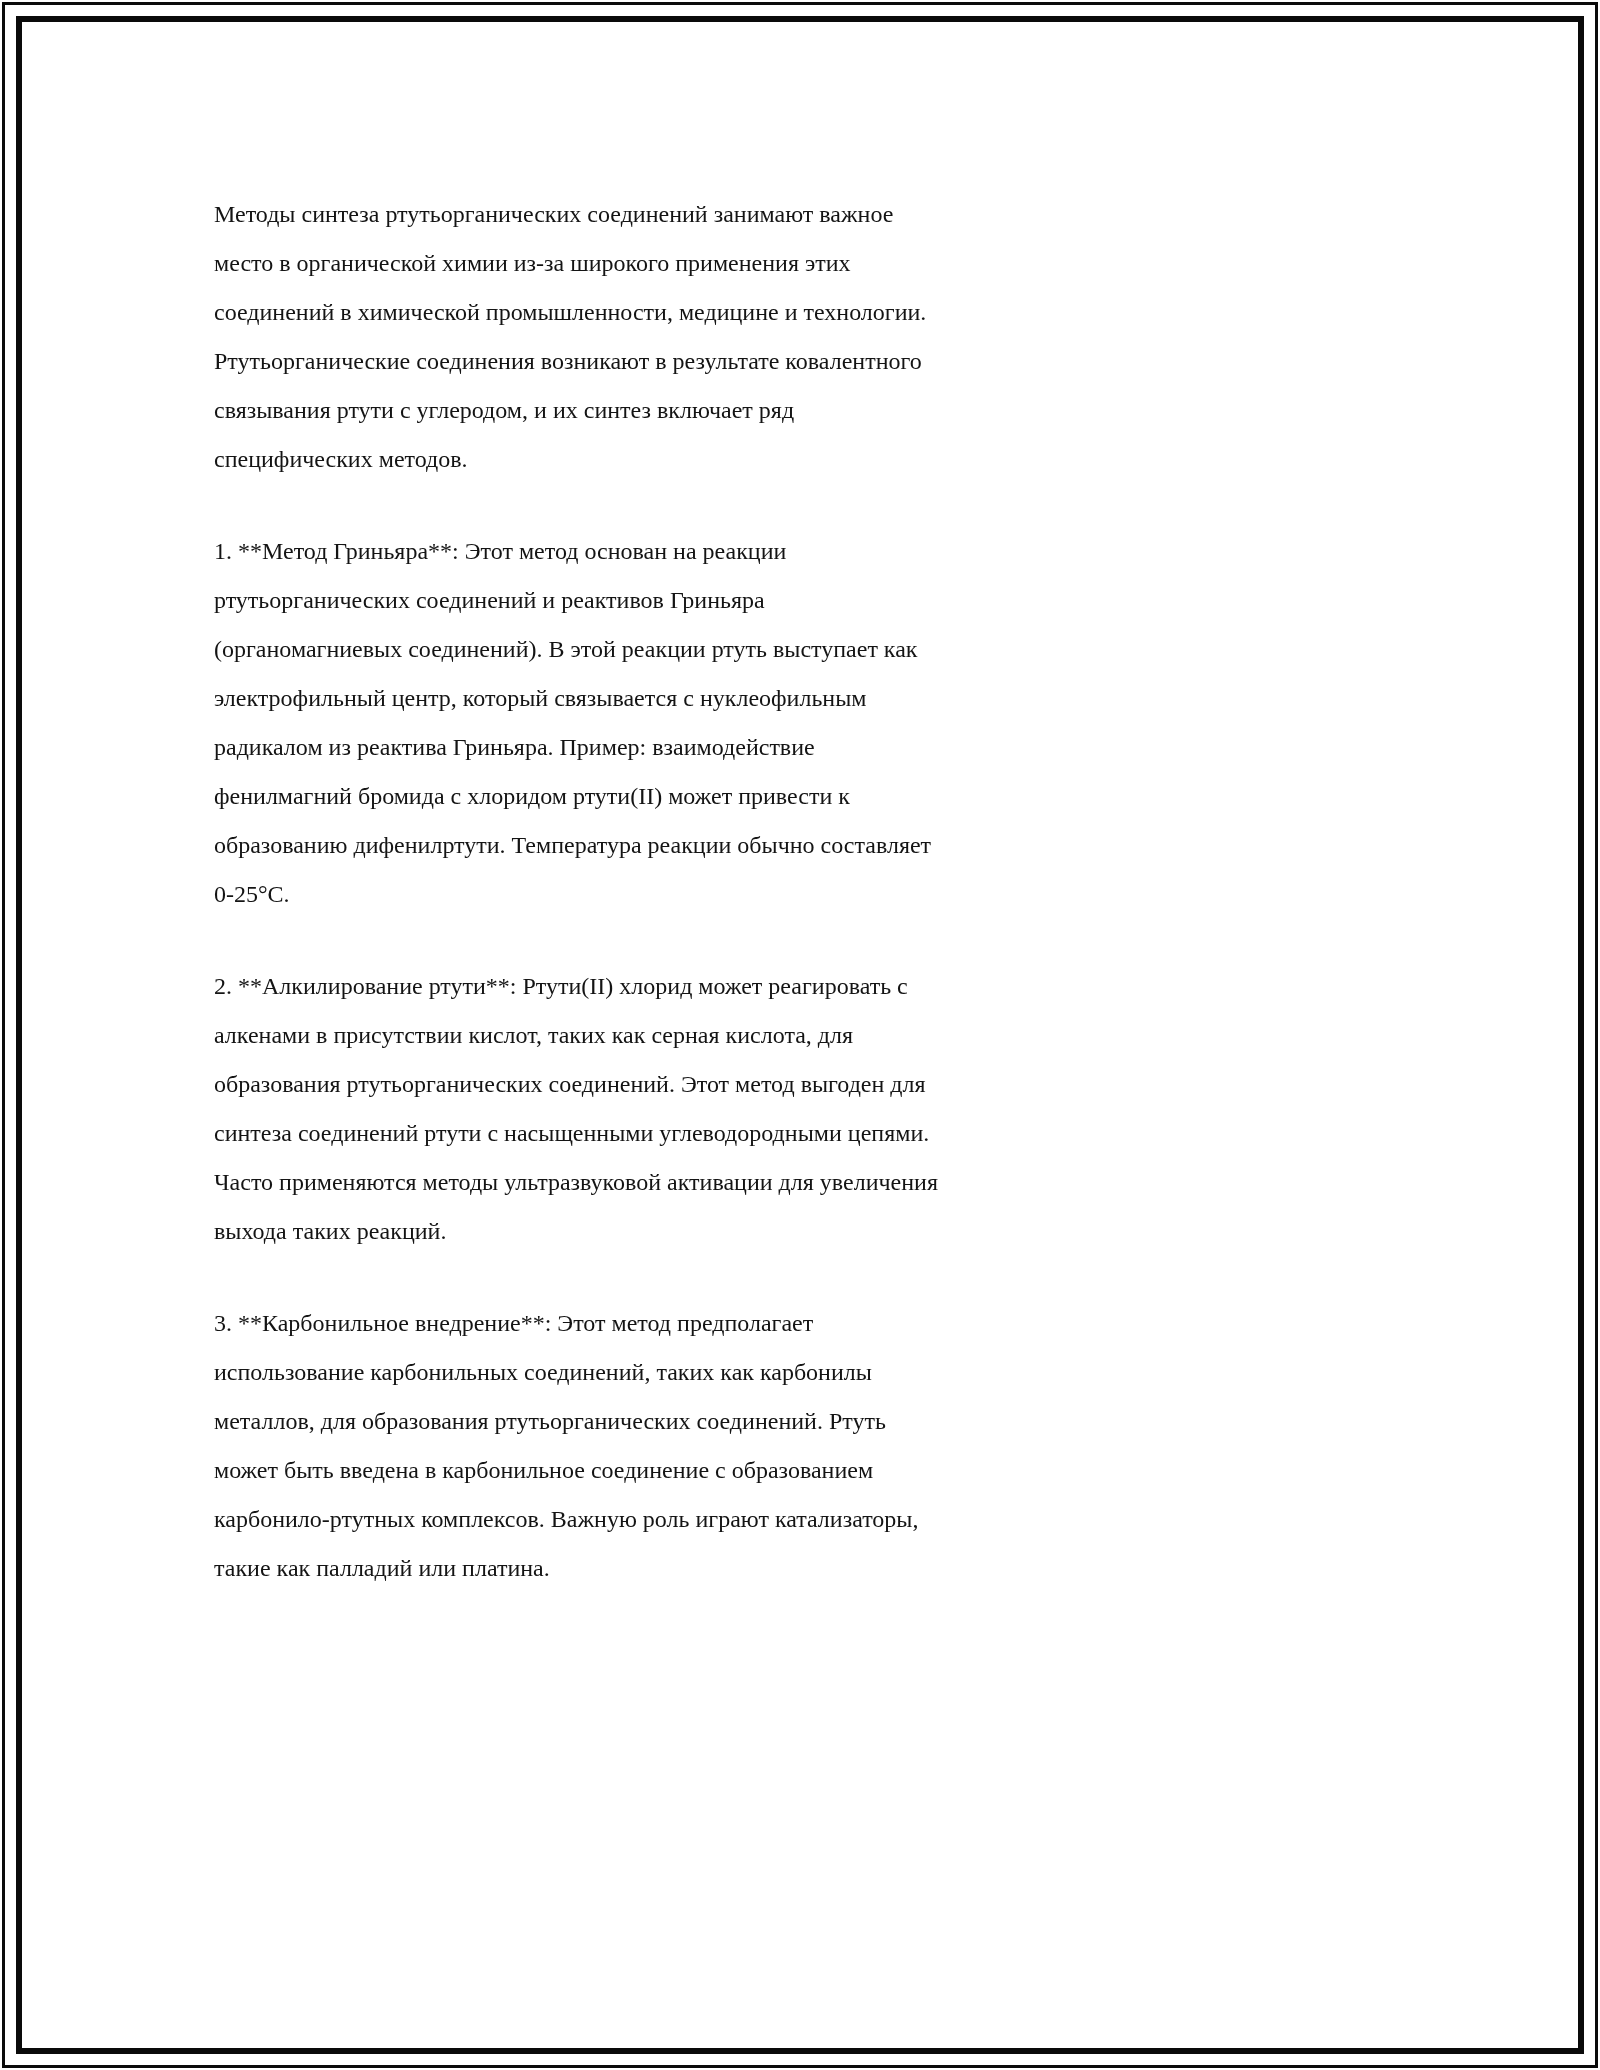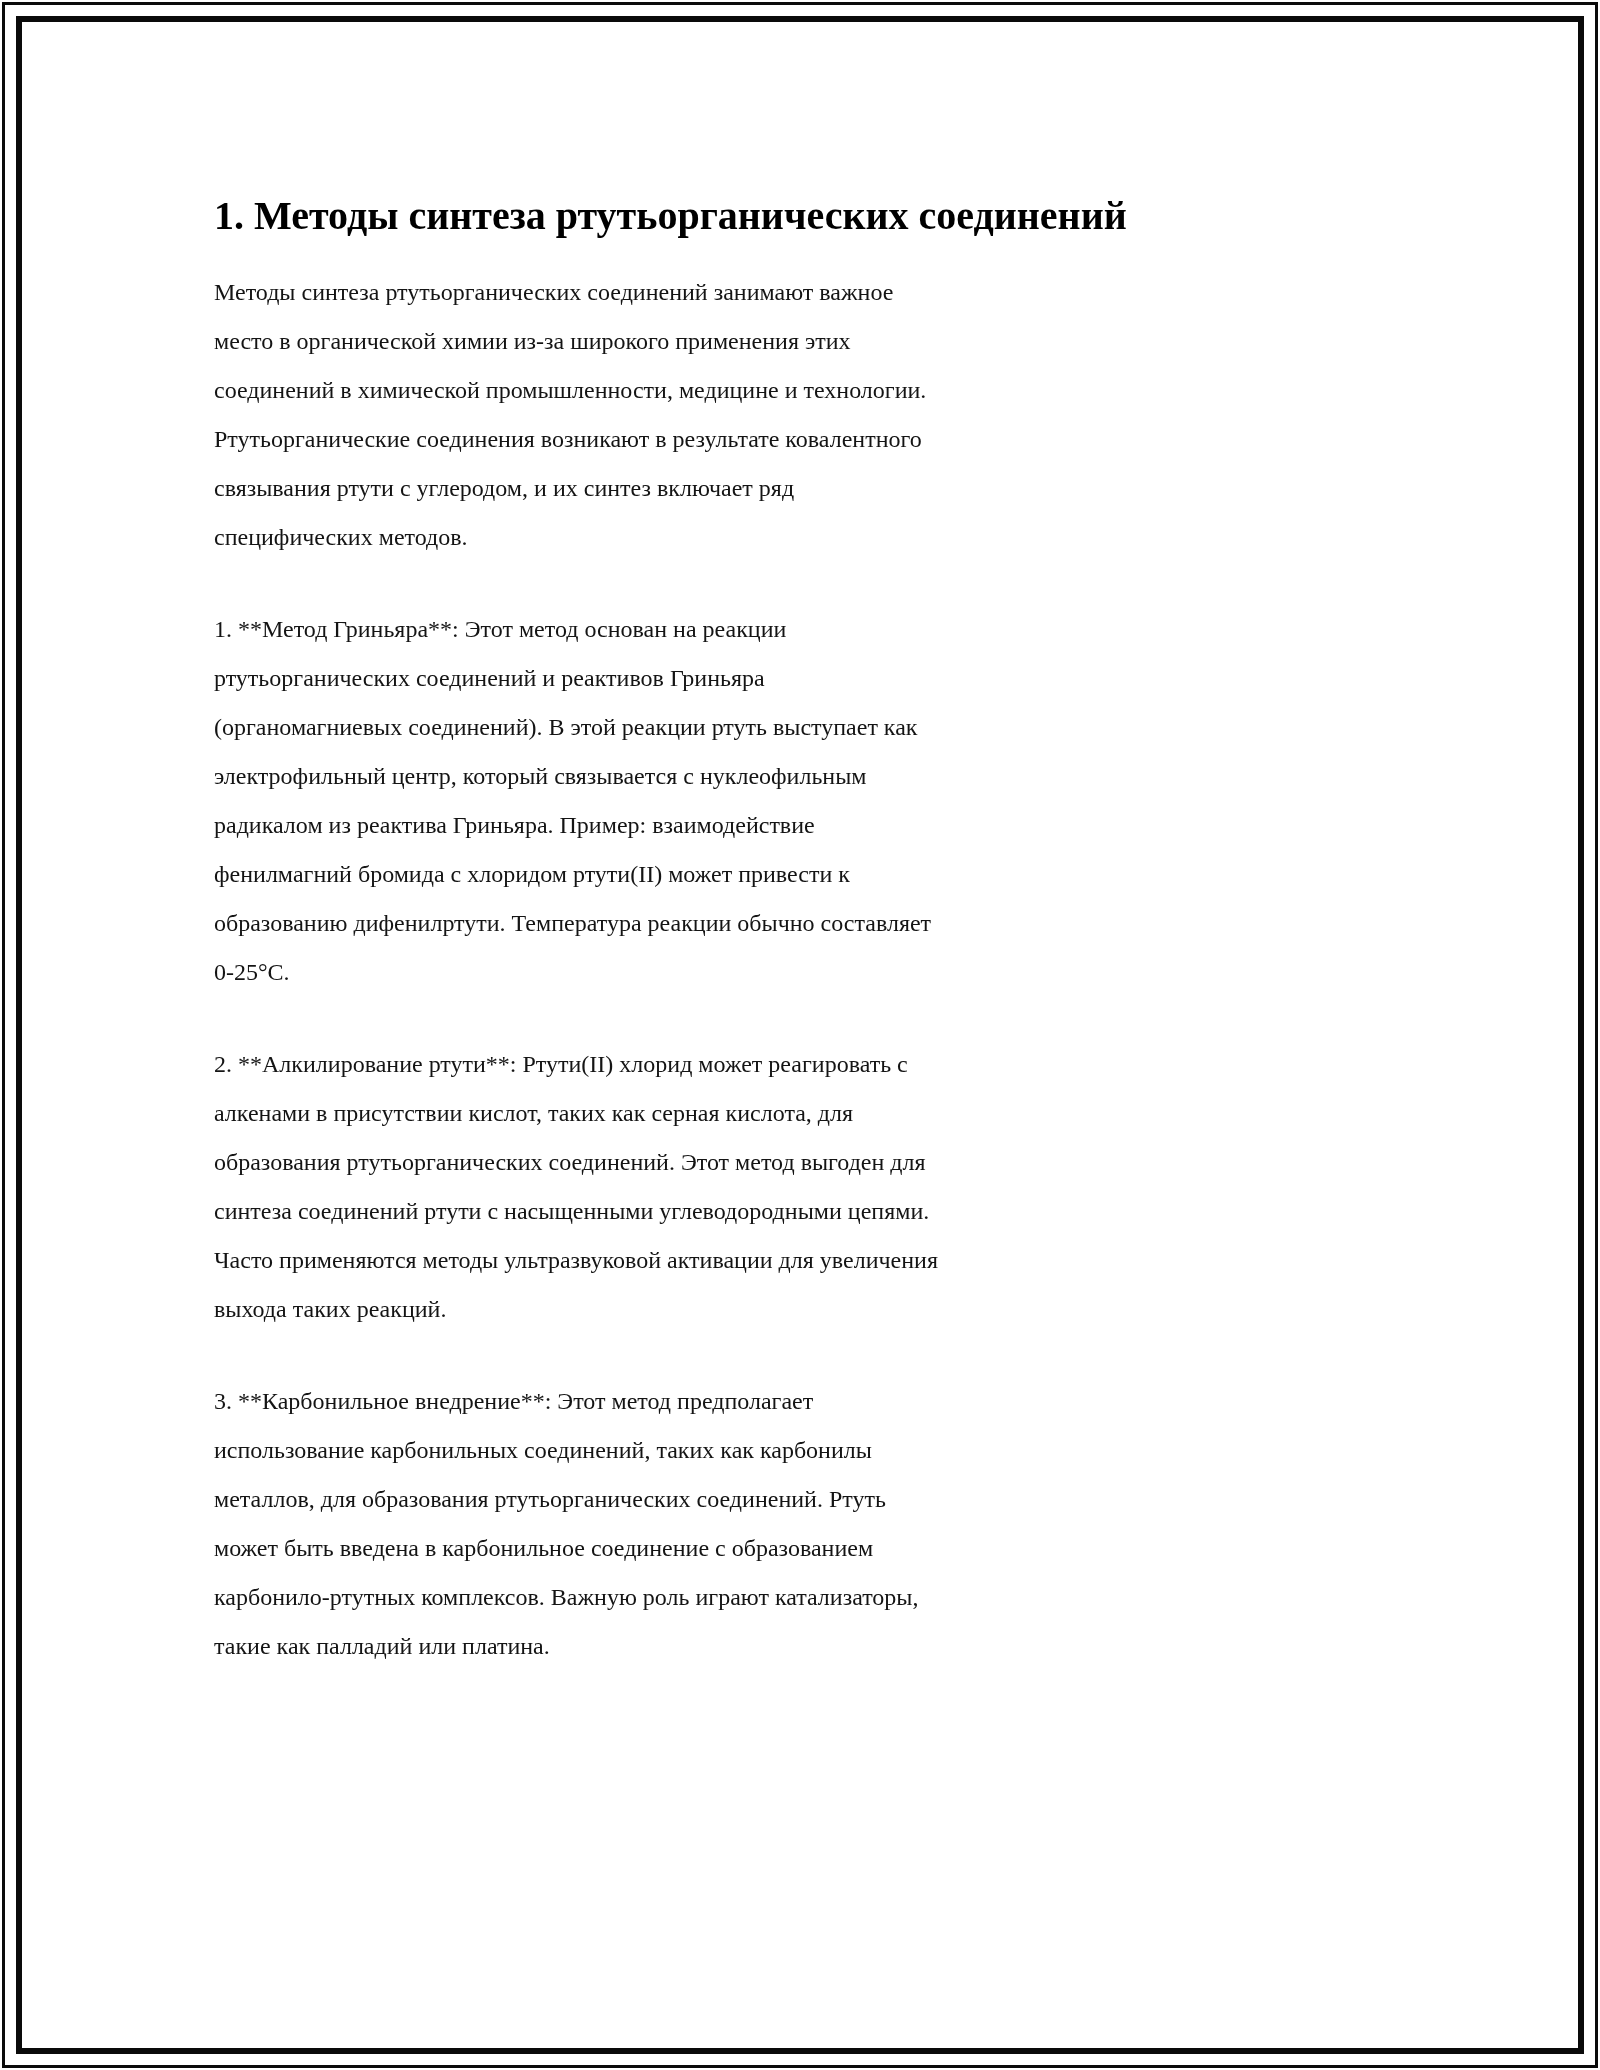--- a/index.html
+++ b/index.html
@@ -49,21 +49,20 @@
       color: #141414;
     }
   </style>
 </head>
 <body>
 
 <div class="outer-frame"></div>
 <div class="inner-frame"></div>
 
 <div class="page-content">
-  <h1 class="doc-title">1. Методы синтеза ртутьорганических соединений</h1>
 
   <p class="doc-paragraph">Методы синтеза ртутьорганических соединений занимают важное
 место в органической химии из-за широкого применения этих
 соединений в химической промышленности, медицине и технологии.
 Ртутьорганические соединения возникают в результате ковалентного
 связывания ртути с углеродом, и их синтез включает ряд
 специфических методов.</p>
 
   <p class="doc-paragraph">1. **Метод Гриньяра**: Этот метод основан на реакции
 ртутьорганических соединений и реактивов Гриньяра

